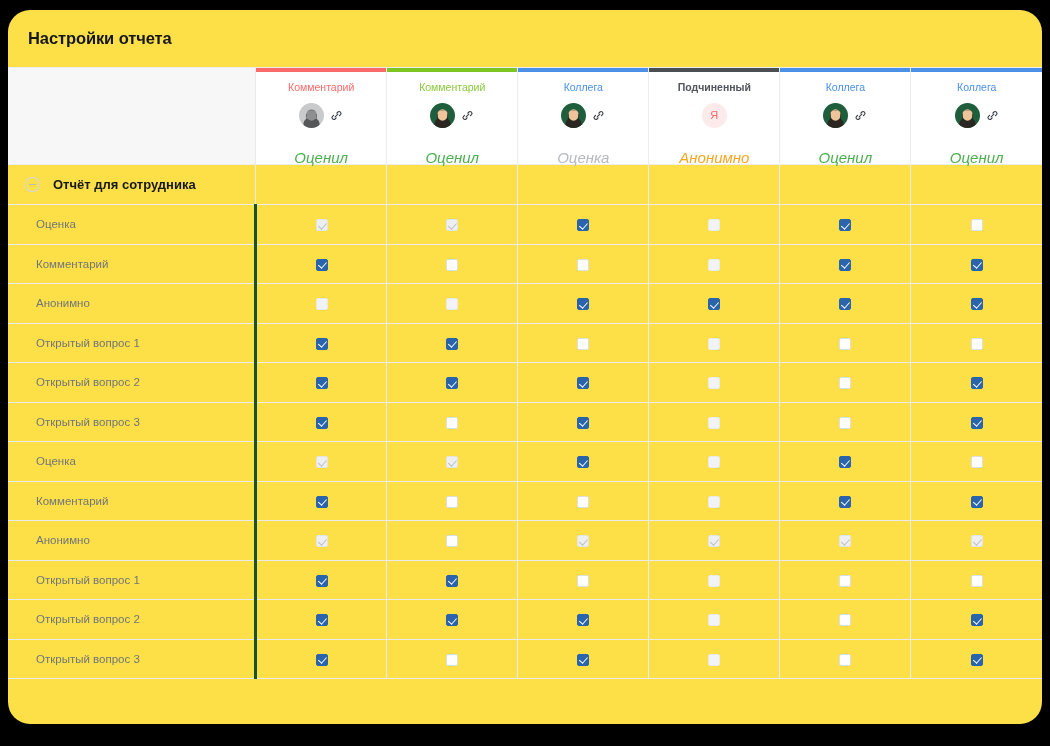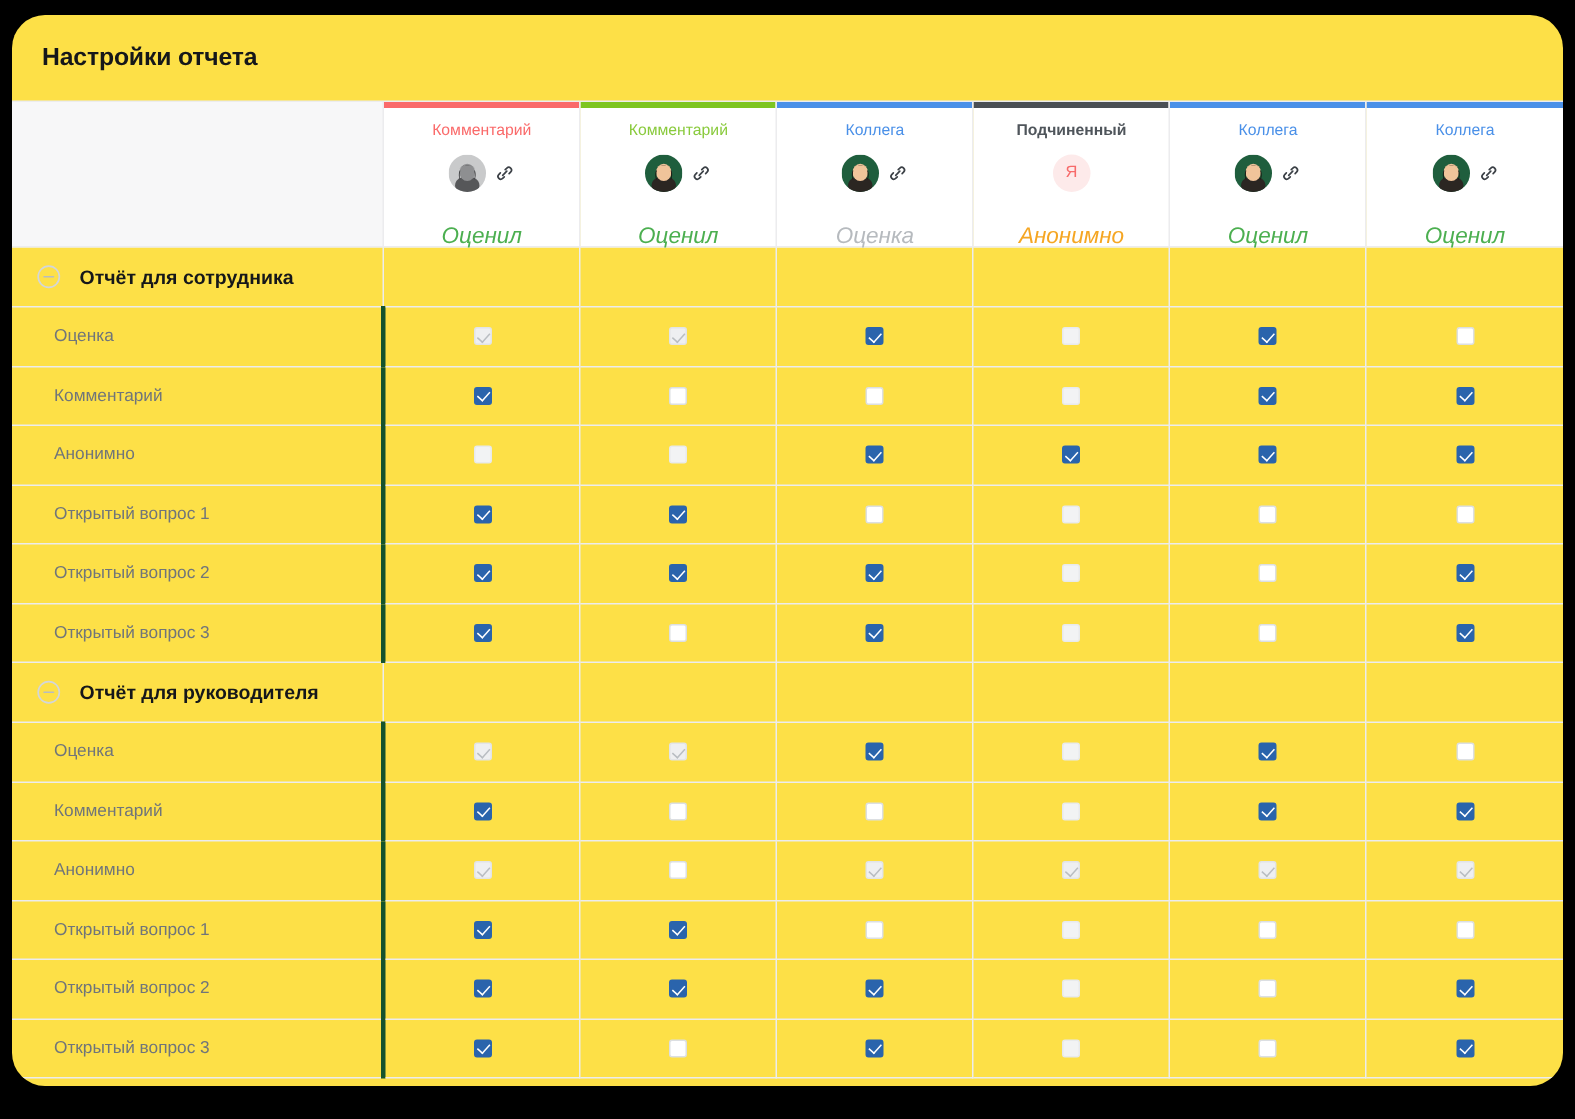--- a/index.html
+++ b/index.html
@@ -430,37 +430,20 @@
         <tr>
           <td class="row-label">Открытый вопрос 3</td>
           <td class="cell"><span class="cb cb-on"></span></td>
           <td class="cell"><span class="cb cb-off"></span></td>
           <td class="cell"><span class="cb cb-on"></span></td>
           <td class="cell"><span class="cb cb-dis-off"></span></td>
           <td class="cell"><span class="cb cb-off"></span></td>
           <td class="cell"><span class="cb cb-on"></span></td>
         </tr>
         <tr>
-          <td class="section-cell">
-            <div class="section-inner">
-              <span class="collapse-icon"><svg viewBox="0 0 20 20" fill="none">
-                  <circle cx="10" cy="10" r="8.3" stroke="#d3d6d9" stroke-width="1.3"></circle>
-                  <path d="M6.3 10 H13.7" stroke="#b8bcc0" stroke-width="1.3" stroke-linecap="round"></path>
-                </svg></span>
-              <span class="section-title">Отчёт для руководителя</span>
-            </div>
-          </td>
-          <td class="section-blank"></td>
-          <td class="section-blank"></td>
-          <td class="section-blank"></td>
-          <td class="section-blank"></td>
-          <td class="section-blank"></td>
-          <td class="section-blank"></td>
-        </tr>
-        <tr>
           <td class="row-label">Оценка</td>
           <td class="cell"><span class="cb cb-dis-on"></span></td>
           <td class="cell"><span class="cb cb-dis-on"></span></td>
           <td class="cell"><span class="cb cb-on"></span></td>
           <td class="cell"><span class="cb cb-dis-off"></span></td>
           <td class="cell"><span class="cb cb-on"></span></td>
           <td class="cell"><span class="cb cb-off"></span></td>
         </tr>
         <tr>
           <td class="row-label">Комментарий</td>

